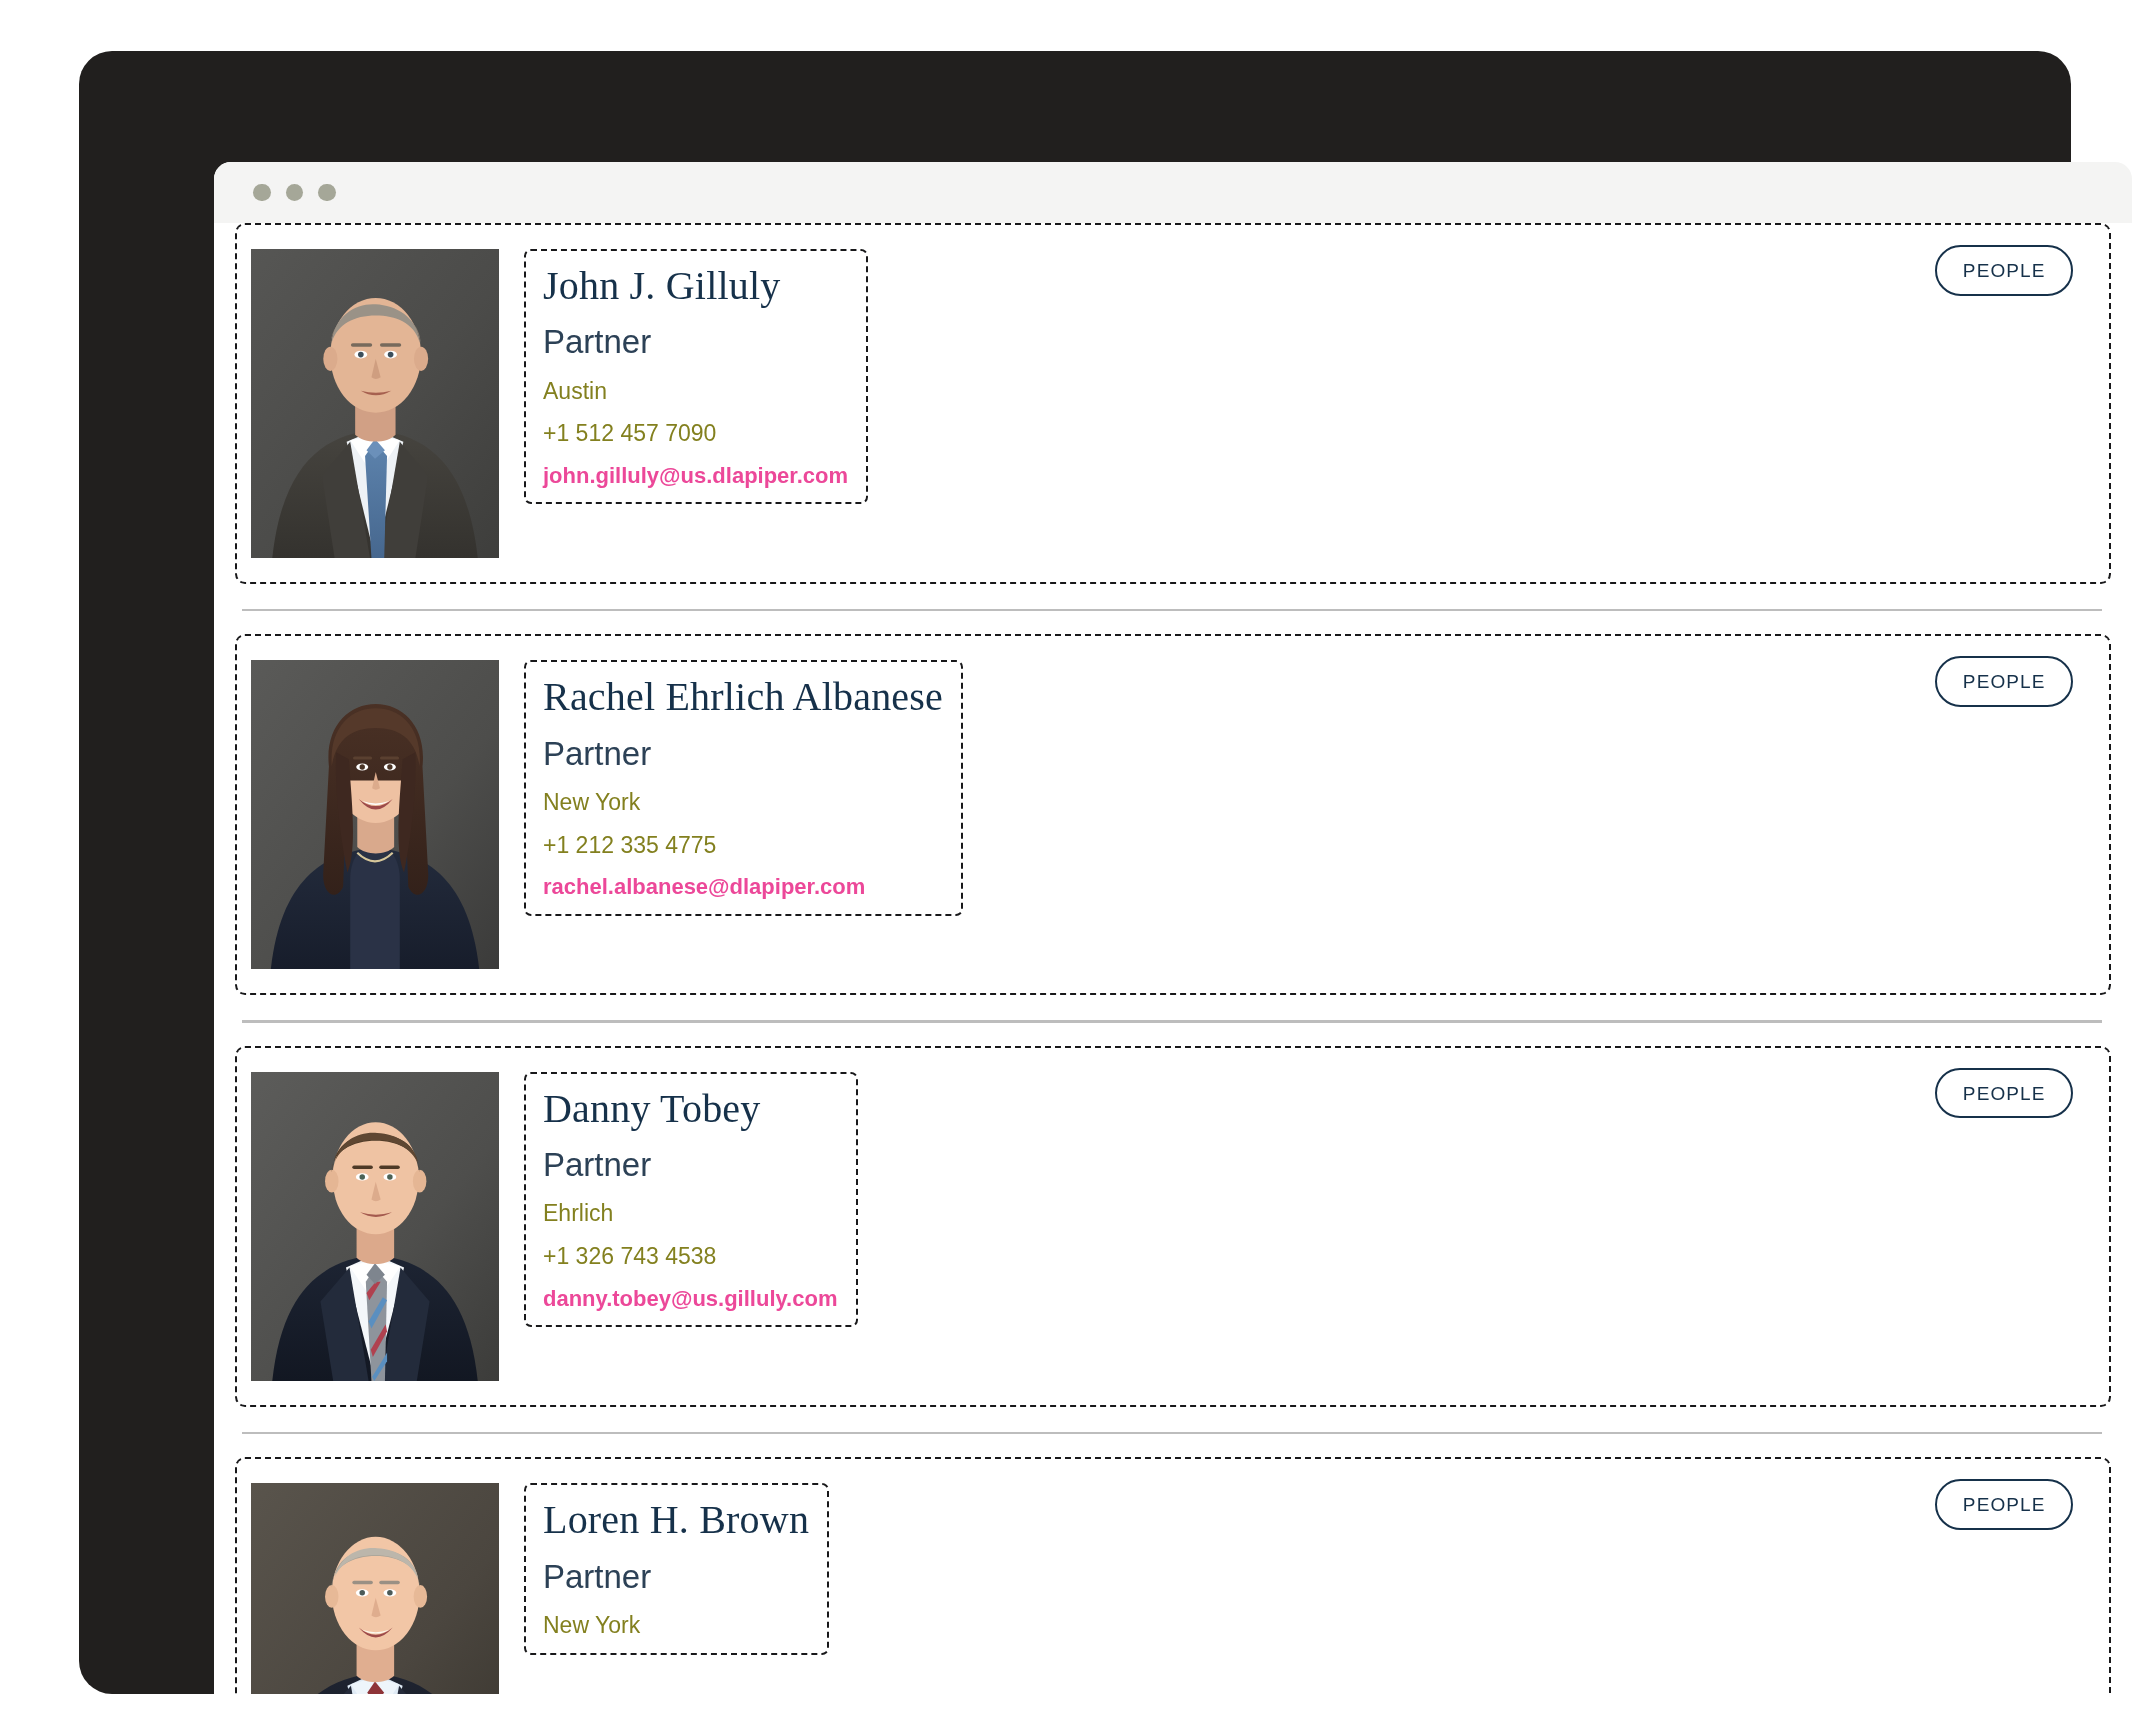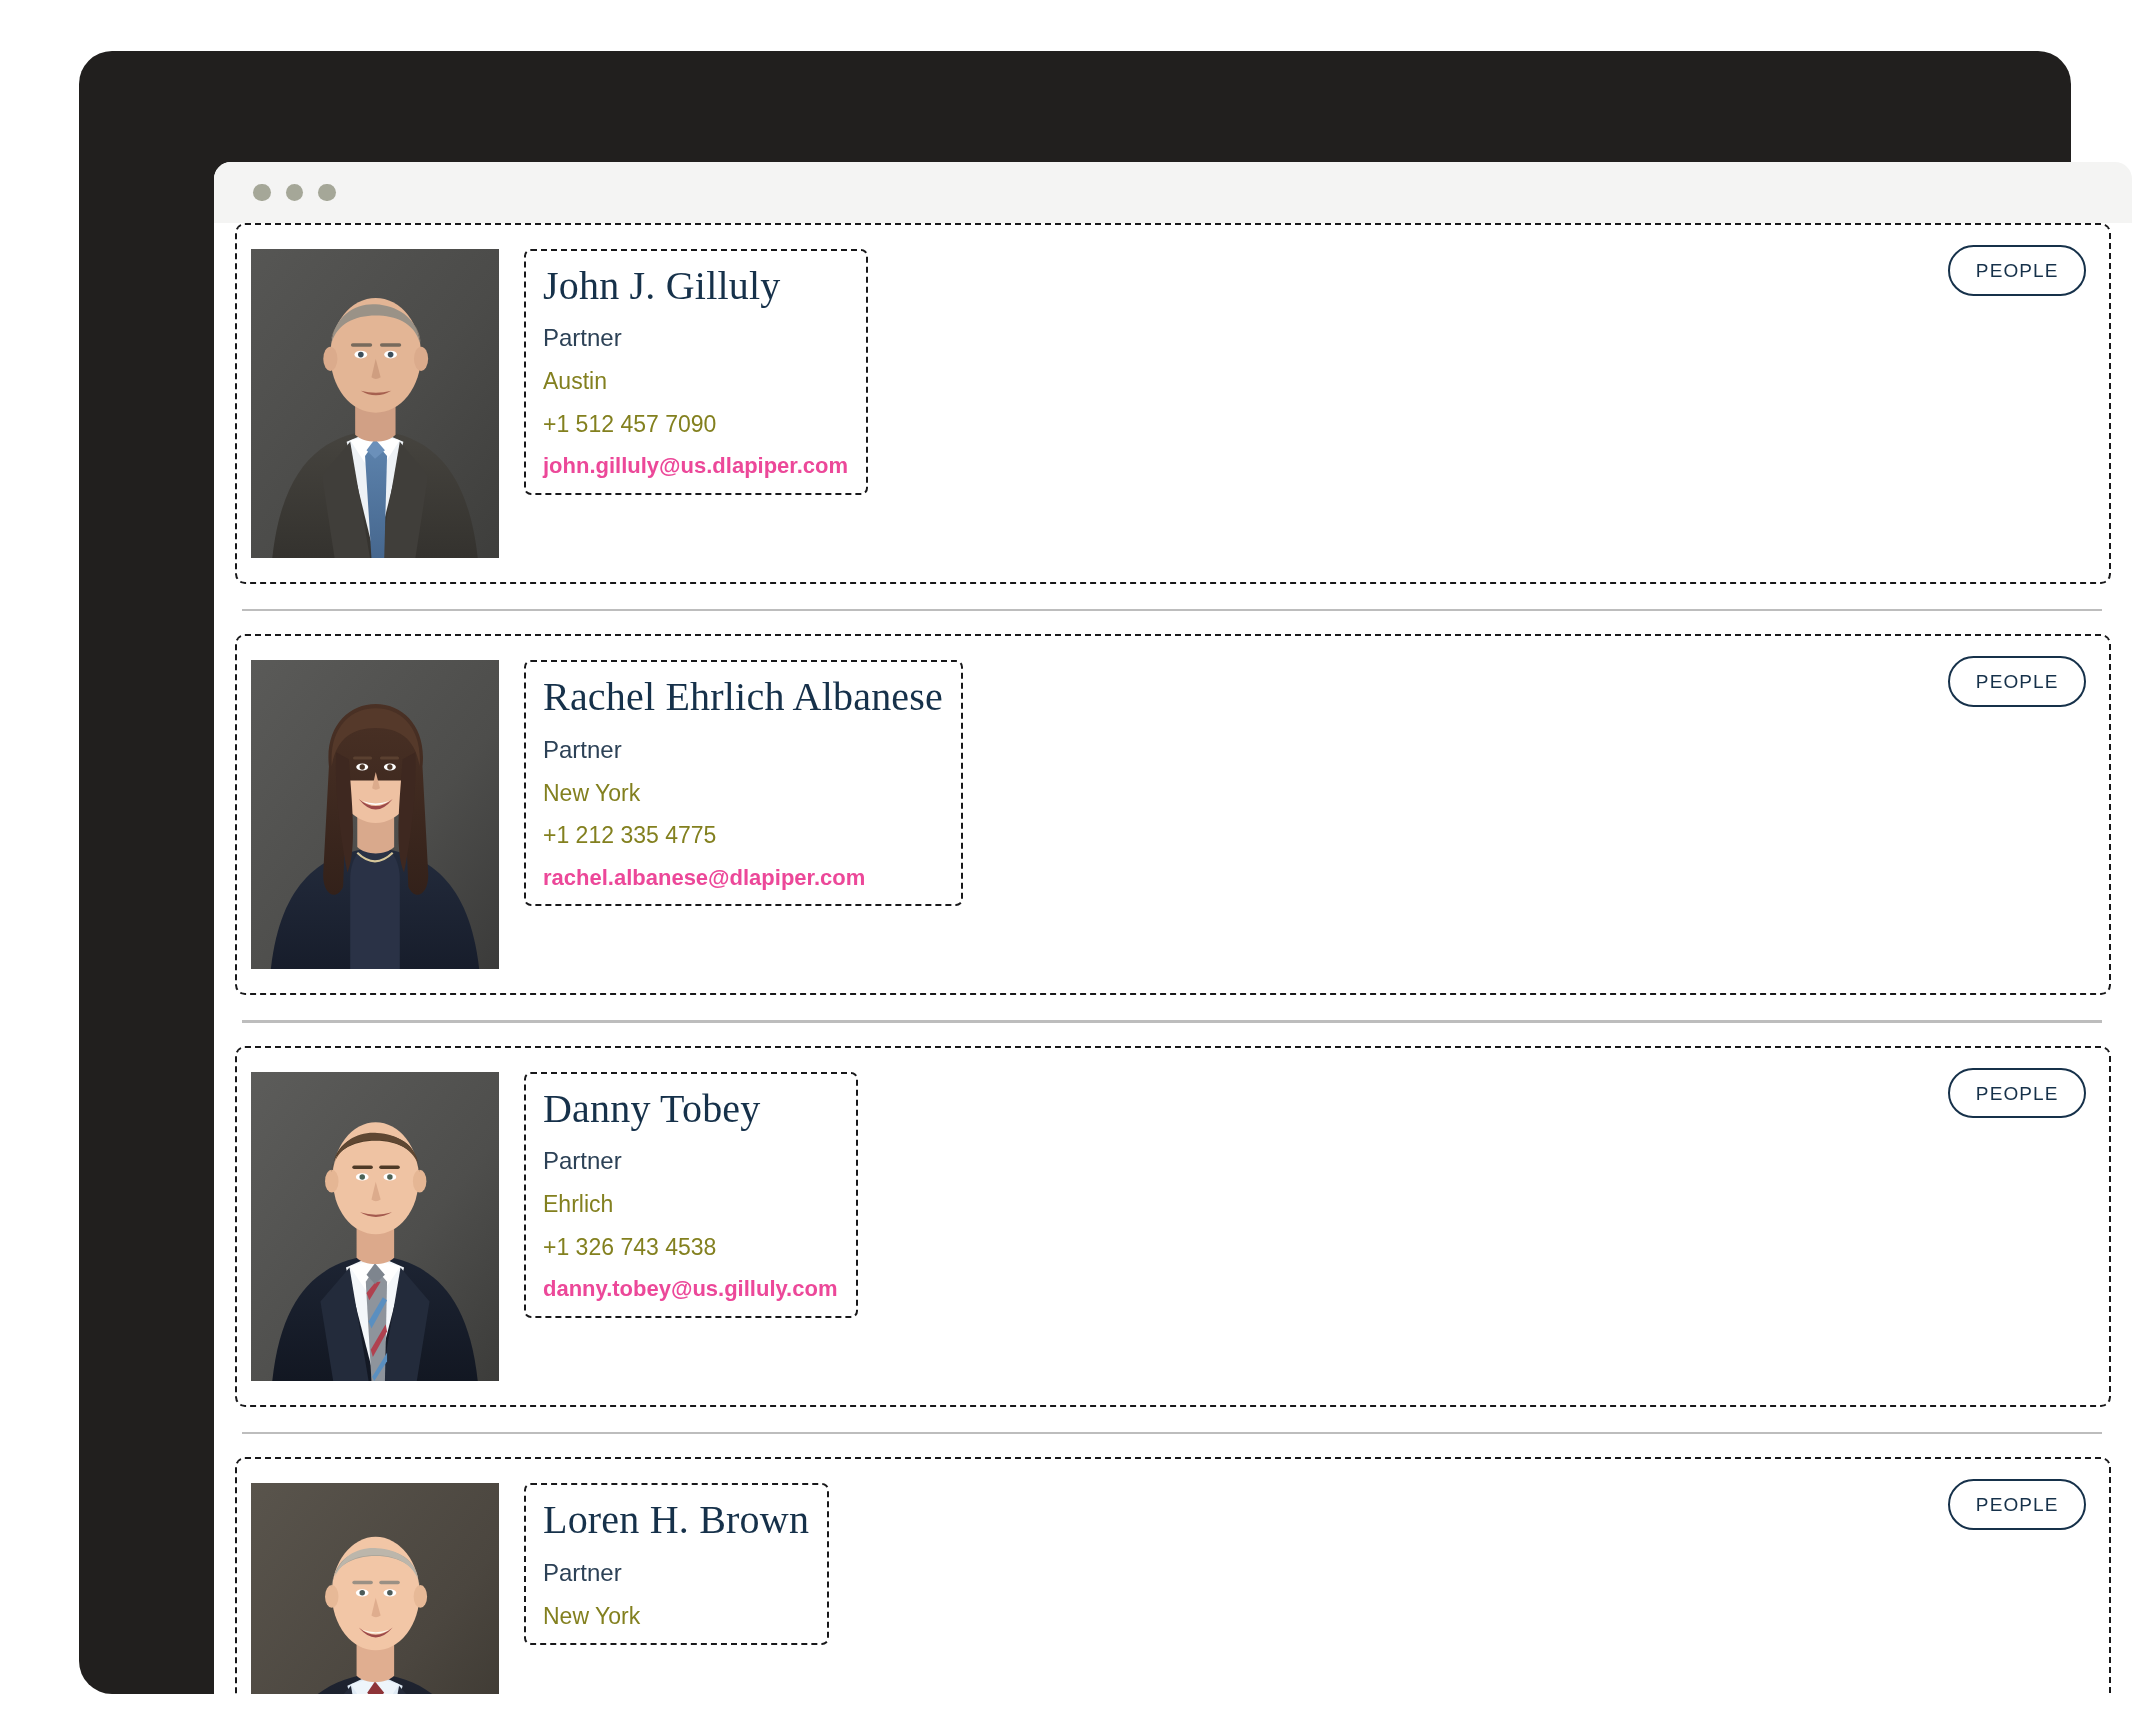--- a/index.html
+++ b/index.html
@@ -105,21 +105,21 @@
   .person-name {
     font-family: "Liberation Serif", serif;
     font-size: 40px;
     color: #16314a;
     line-height: 1.12;
     letter-spacing: 0.2px;
     white-space: nowrap;
     margin: 0 0 4.2px 0;
   }
   .person-role {
-    font-size: 24px;
+    font-size: 33px;
     color: #2c4156;
     line-height: 1.05;
     margin: 17px 0 0 0;
     white-space: nowrap;
   }
   .person-meta {
     font-size: 23px;
     font-weight: normal;
     color: #83801f;
     line-height: 1.05;
@@ -130,21 +130,21 @@
     font-size: 22px;
     font-weight: bold;
     color: #ec4899;
     line-height: 1.05;
     margin: 18.4px 0 0 0;
     white-space: nowrap;
   }
 
   .people-badge {
     position: absolute;
-    right: 23px;
+    right: 36px;
     top: 20px;
     border: 2.1px solid #16314a;
     border-radius: 42px;
     padding: 14px 25.5px 13.5px 25.5px;
     font-size: 19px;
     letter-spacing: 1.1px;
     color: #16314a;
     background: #ffffff;
     line-height: 1;
     box-sizing: border-box;

